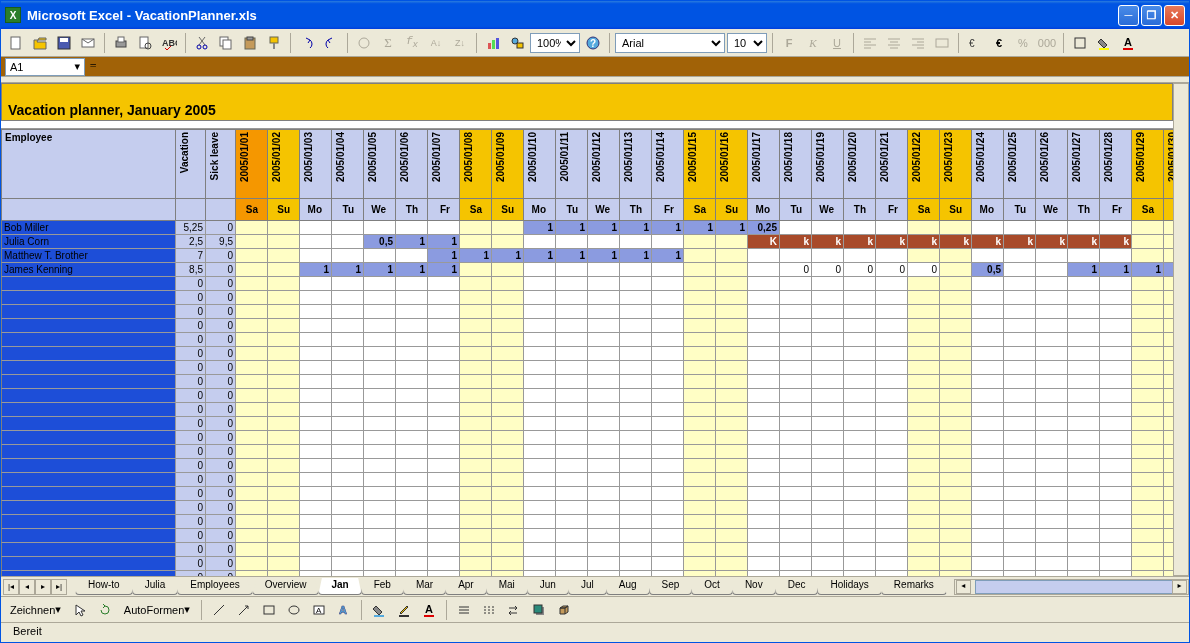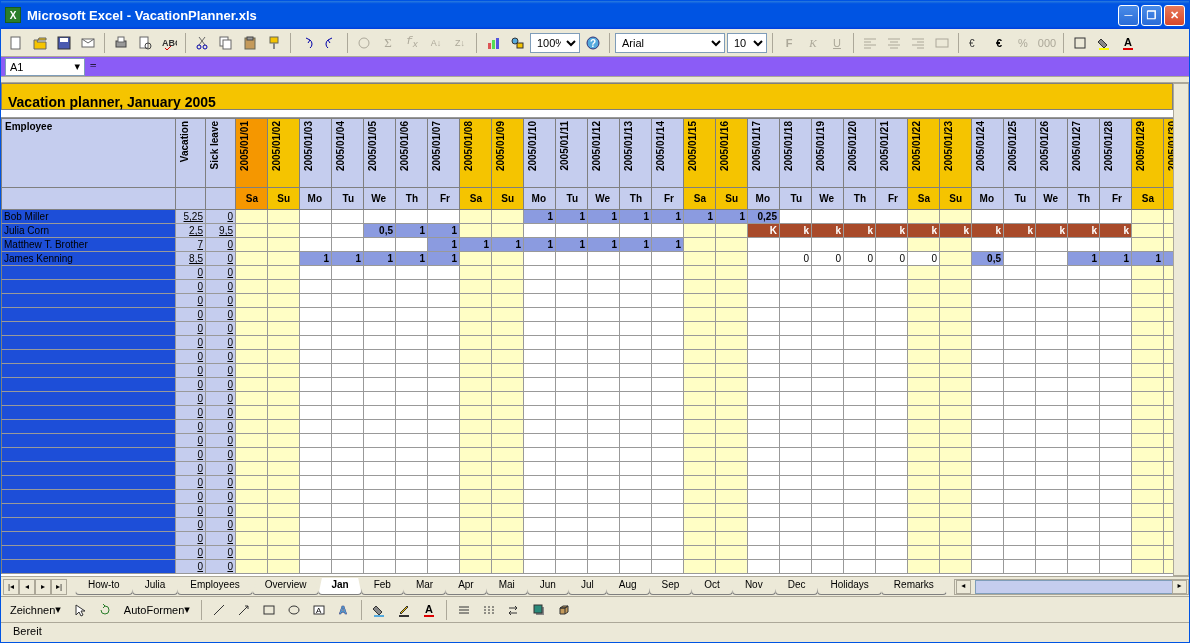--- a/index.html
+++ b/index.html
@@ -14,44 +14,44 @@
 .win-max { background: linear-gradient(to bottom, #4a8ce8, #2a6cd8); }
 .win-close { background: linear-gradient(to bottom, #e87a5a, #d8472a); }
 .toolbar { height: 28px; background: #ece9d8; border-bottom: 1px solid #aca899; display: flex; align-items: center; padding: 2px 4px; gap: 2px; }
 .tb-btn { width: 22px; height: 22px; display: flex; align-items: center; justify-content: center; cursor: pointer; border: 1px solid transparent; }
 .tb-sep { width: 1px; height: 20px; background: #aca899; margin: 0 3px; }
 .tb-combo { height: 20px; border: 1px solid #7f9db9; background: white; font-size: 11px; padding: 0 2px; }
 .tb-pct { width: 50px; }
 .tb-font { width: 110px; }
 .tb-size { width: 40px; }
 .tb-disabled { color: #aca899; }
-.formulabar { height: 20px; background: #8b5cf6; border-bottom: 1px solid #aca899; display: flex; align-items: center; padding: 0 4px; gap: 4px; }
+.formulabar { height: 20px; background: #a16207; border-bottom: 1px solid #aca899; display: flex; align-items: center; padding: 0 4px; gap: 4px; }
 .cell-ref { width: 80px; height: 18px; border: 1px solid #7f9db9; background: white; padding: 0 4px; font-size: 11px; display:flex; align-items:center; }
 .fx-label { font-style: italic; font-family: serif; font-size: 12px; }
 .formula-input { flex: 1; height: 18px; border: none; background: transparent; }
 .grid-area { flex: 1; overflow: hidden; background: white; position: relative; display:flex; flex-direction:column;}
-.main-title { height: 27px; background: #f5c400; border: 1px solid #7f7f7f; padding: 10px 6px; font-size: 14px; font-weight: bold; font-family: Arial; }
+.main-title { height: 34px; background: #f5c400; border: 1px solid #7f7f7f; padding: 18px 6px; font-size: 14px; font-weight: bold; font-family: Arial; }
 .planner-grid { display: flex; flex-direction: column; flex:1; overflow:hidden;}
 .grid-header { display: flex; }
 .grid-body { flex:1; overflow:hidden;}
 .emp-col { width: 175px; min-width:175px; }
 .vac-col, .sick-col { width: 30px; min-width:30px; }
 .day-col { width: 32px; min-width:32px; }
 .hdr-cell { background: #c5cdee; border: 1px solid #7f7f7f; border-left:none; font-size: 10px; font-family: Arial; font-weight: bold; display: flex; align-items: flex-start; justify-content: flex-start; padding: 2px 3px; height: 70px; }
 .hdr-cell:first-child { border-left: 1px solid #7f7f7f; }
 .vert-text { writing-mode: vertical-rl; transform: rotate(180deg); text-align: left; white-space: nowrap; }
 .dow-row { display: flex; height: 22px; }
 .dow-cell { background: #c5cdee; border: 1px solid #7f7f7f; border-left:none; border-top:none; font-size: 10px; font-weight: bold; display: flex; align-items: center; justify-content: flex-end; padding: 0 9px; }
 .dow-cell:first-child { border-left: 1px solid #7f7f7f; }
 .weekend-hdr { background: #f5c400 !important; }
 .holiday-hdr { background: #f59700 !important; }
 .data-row { display: flex; height: 14px; }
 .data-cell { border-right: 1px solid #999; border-bottom: 1px solid #999; font-size: 10px; display: flex; align-items: center; justify-content: flex-end; padding: 0 2px; background: white; overflow:hidden; white-space:nowrap; }
 .emp-name { background: #1d4ed8; justify-content: flex-start; border-left: 1px solid #7f7f7f; }
-.vac-sum, .sick-sum { background: #c5cdee; text-decoration: underline; }
+.vac-sum, .sick-sum { background: #c5cdee; }
 .weekend-cell { background: #fffec5; }
 .vac-mark { background: #8b9be0; color: black; font-weight: bold; }
 .sick-mark { background: #a84a2a; color: white; font-weight: bold; }
 .zero-mark { background: white; }
 .tabs-row { height: 20px; background: #ece9d8; border-top: 1px solid #aca899; display: flex; align-items: center; padding-left: 2px; position:relative;}
 .tab-nav { display: flex; gap: 0px; margin-right: 8px; }
 .tab-nav-btn { width: 16px; height: 16px; border: 1px solid #aca899; display: flex; align-items: center; justify-content: center; cursor: pointer; font-size: 8px; background:#ece9d8;}
 .sheet-tabs { display: flex; }
 .sheet-tab { height: 17px; padding: 1px 10px; background: #ece9d8; border: 1px solid #7f7f7f; border-top: none; border-radius: 0 0 4px 4px; margin-right: -1px; font-size: 10px; cursor: pointer; clip-path: polygon(8% 0, 92% 0, 100% 100%, 0 100%); padding-left:12px; padding-right:12px;}
 .sheet-tab.active { background: white; font-weight: bold; }

